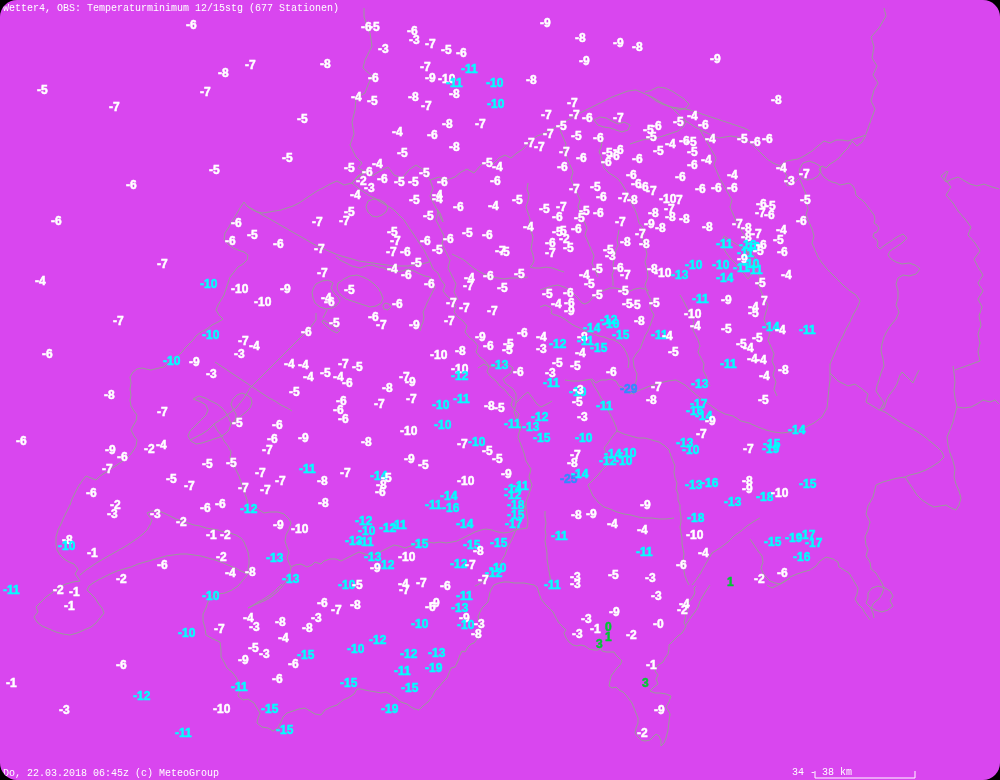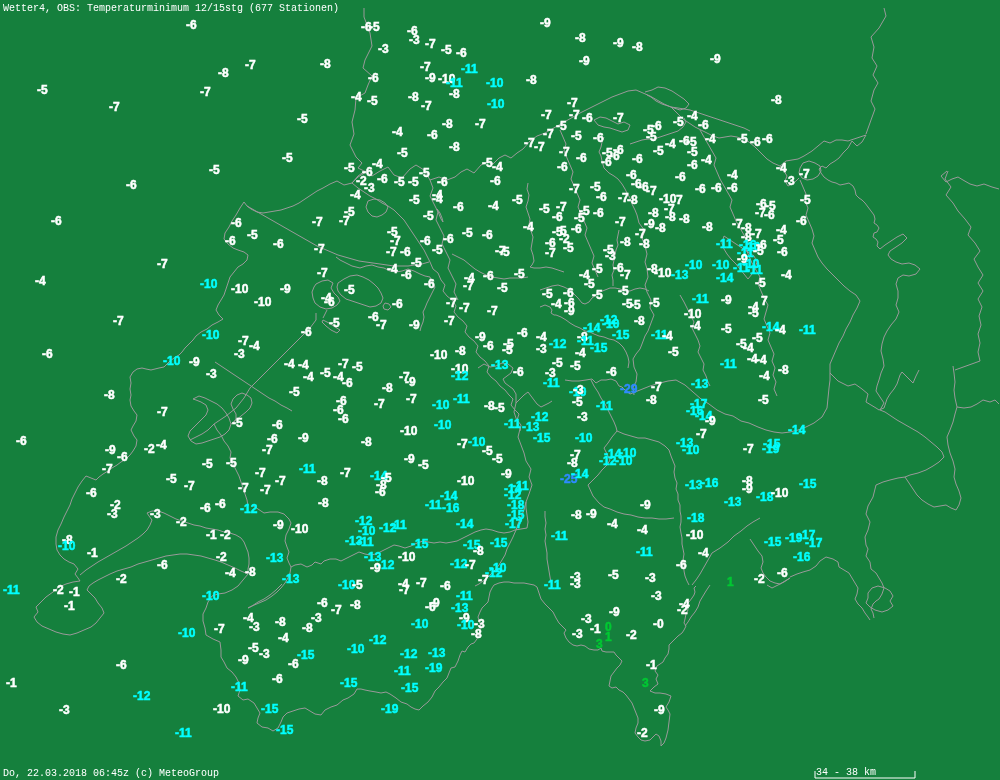--- a/index.html
+++ b/index.html
@@ -1,17 +1,17 @@
 <!DOCTYPE html>
 <html><head><meta charset="utf-8"><style>
 html,body{margin:0;padding:0;background:#000;}
-#map{position:relative;width:1000px;height:780px;background:#15803d;overflow:hidden;}
+#map{position:relative;width:1000px;height:780px;background:#d946ef;overflow:hidden;border-radius:17px;}
 .hdr{position:absolute;left:3px;top:3px;color:#fff;font:10px "Liberation Mono",monospace;white-space:pre;}
 .ftr{position:absolute;left:3px;top:768px;color:#fff;font:10px "Liberation Mono",monospace;white-space:pre;}
-.scl{position:absolute;left:804px;top:767px;color:#fff;font:10px "Liberation Mono",monospace;white-space:pre;text-align:center;}
+.scl{position:absolute;left:780px;top:767px;color:#fff;font:10px "Liberation Mono",monospace;white-space:pre;text-align:center;}
 svg{position:absolute;left:0;top:0;}
 text{font-family:"Liberation Sans",sans-serif;font-weight:bold;font-size:12px;paint-order:stroke;stroke-width:0.5px;}
 </style></head><body>
 <div id="map">
 <div class="hdr">Wetter4, OBS: Temperaturminimum 12/15stg (677 Stationen)</div>
 <svg width="1000" height="780" viewBox="0 0 1000 780">
 <polyline points="352,183 358,176 365,171 372,176 380,171 388,167 394,175 402,178 410,169 416,165 424,170 430,180 439,177 447,180 455,177 461,172 467,169 474,173 481,165 487,162 493,164 499,158 505,155 511,158 517,153 523,149 530,141 537,136 545,133 552,129 559,125 566,121 573,117 580,113 588,109 596,105 604,101 612,97 620,94 628,91 636,90 643,93 650,96 657,100 664,104 671,107 677,113 683,119 689,123 695,127 701,130 707,133 713,136 719,138 725,137 731,136 737,137 743,139 749,142 755,147 761,153 767,159 773,163 780,166 786,161 792,160 798,159 804,156 812,151 818,146 824,141 830,143 836,140 842,140 848,141 854,139 860,137 866,135" fill="none" stroke="#9a9a9a" stroke-width="1"></polyline>
 <polyline points="866,134 871,120 875,109 871,101 874,90 878,83 873,75 877,66 872,58 874,47 871,37 879,28 886,16 884,8" fill="none" stroke="#9a9a9a" stroke-width="1"></polyline>
 <polyline points="671,107 678,108 684,109 690,110 696,112 702,114 708,116 714,118 720,120 726,122 732,124 738,126 744,128 750,131" fill="none" stroke="#9a9a9a" stroke-width="1"></polyline>
 <polyline points="645,92 652,90 658,87 665,88 672,91 678,95 684,99 689,104 686,108 680,110 674,108 668,106 662,104 656,101 651,97 647,95" fill="none" stroke="#9a9a9a" stroke-width="1"></polyline>

